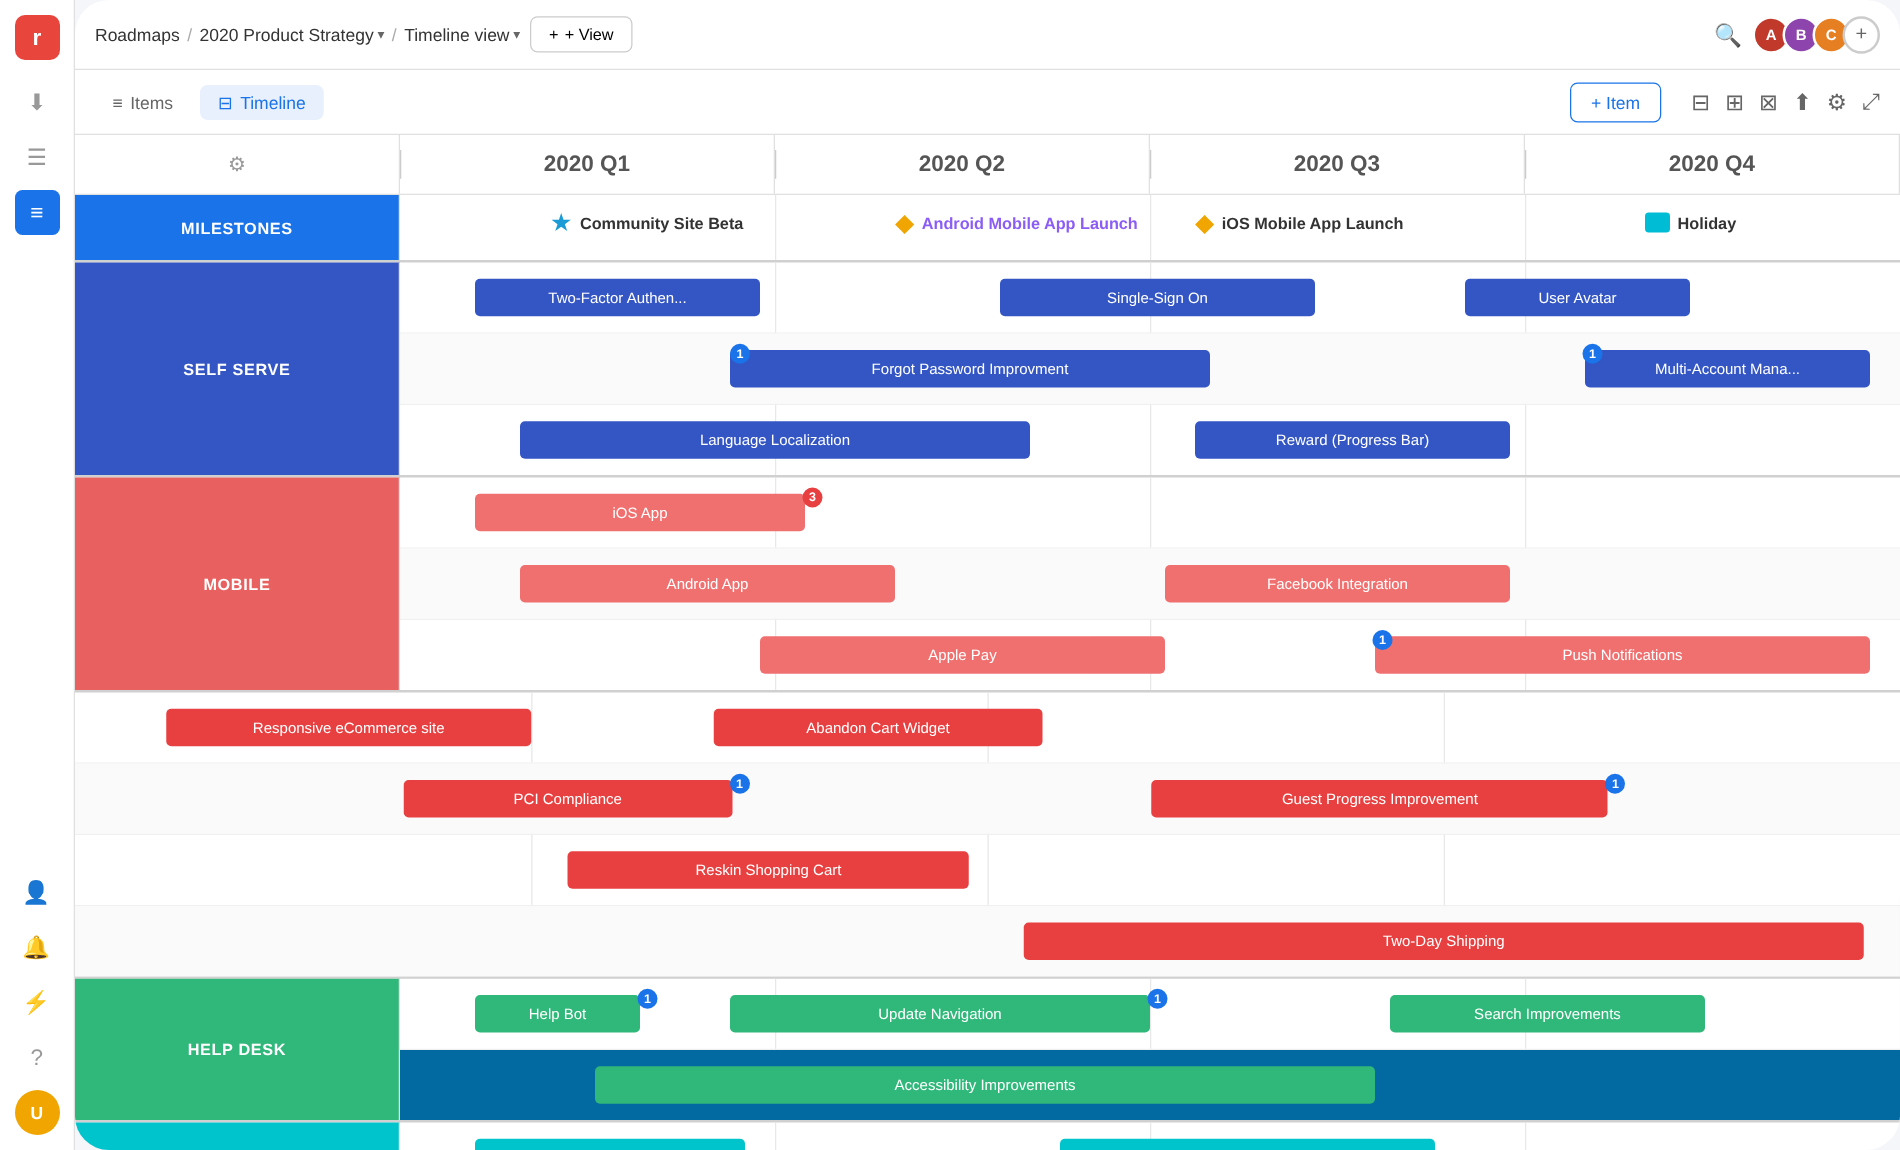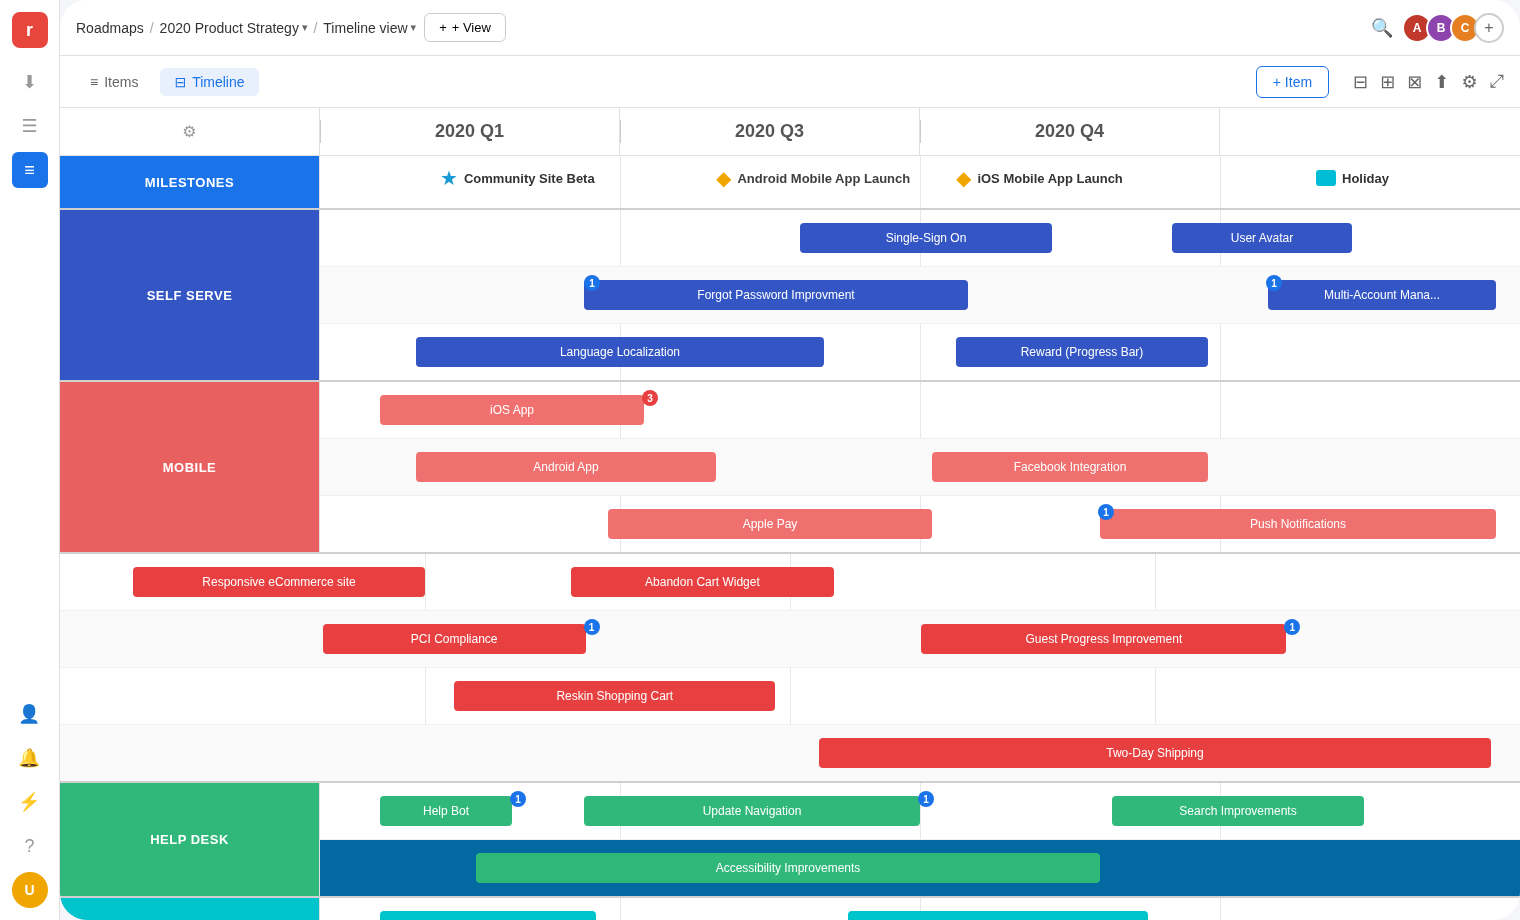--- a/index.html
+++ b/index.html
@@ -367,20 +367,21 @@
 
   <div class="timeline-container">
     <div class="timeline-inner">
 
       <div class="quarter-header">
         <div class="row-label-header">
           <span class="settings-icon">⚙</span>
         </div>
         <div class="quarters">
           <div class="quarter-cell">2020 Q1</div>
+          <div class="quarter-cell">2020 Q2</div>
           <div class="quarter-cell">2020 Q3</div>
           <div class="quarter-cell">2020 Q4</div>
         </div>
       </div>
 
       <div class="multi-row-group" style="border-bottom:2px solid #d0d0d0;">
         <div class="row-label milestones-label" style="min-height:52px;">
           <span>MILESTONES</span>
         </div>
         <div class="row-content" style="min-height:52px; position:relative;">
@@ -389,21 +390,21 @@
           <div class="vgrid" style="left:50%;"></div>
           <div class="vgrid" style="left:75%;"></div>
 
           <div class="milestone-marker" style="left:10%; top:10px;">
             <span class="milestone-star" style="color:#1a9bd6;">★</span>
             <span style="font-size:13px;font-weight:600;color:#333;">Community Site Beta</span>
           </div>
 
           <div class="milestone-marker" style="left:33%; top:10px;">
             <span class="milestone-diamond" style="color:#f0a500;">◆</span>
-            <span style="font-size:13px;font-weight:600;color:#404040;">Android Mobile App Launch</span>
+            <span style="font-size:13px;font-weight:600;color:#8b5cf6;">Android Mobile App Launch</span>
           </div>
 
           <div class="milestone-marker" style="left:53%; top:10px;">
             <span class="milestone-diamond" style="color:#f0a500;">◆</span>
             <span style="font-size:13px;font-weight:600;color:#333;">iOS Mobile App Launch</span>
           </div>
 
           <div class="milestone-marker" style="left:83%; top:14px;">
             <span class="milestone-rect" style="background:#00bcd4;"></span>
             <span style="font-size:13px;font-weight:600;color:#333;">Holiday</span>
@@ -412,20 +413,23 @@
       </div>
 
       <div class="multi-row-group" style="border-bottom:2px solid #d0d0d0;">
         <div class="row-label group-label-self">SELF SERVE</div>
         <div class="rows-stack">
           <div class="timeline-row" style="position:relative;min-height:56px;">
             <div class="vgrid" style="left:25%;"></div>
               <div class="vgrid" style="left:50%;"></div>
               <div class="vgrid" style="left:75%;"></div>
             <div class="row-content" style="position:relative;">
+              <div class="gantt-bar" style="background:#3456c4;left:5%;width:19%;">
+                  <span>Two-Factor Authen...</span>
+                </div>
               <div class="gantt-bar" style="background:#3456c4;left:40%;width:21%;">
                   <span>Single-Sign On</span>
                 </div>
               <div class="gantt-bar" style="background:#3456c4;left:71%;width:15%;">
                   <span>User Avatar</span>
                 </div>
             </div>
           </div>
           <div class="timeline-row" style="position:relative;min-height:56px;background:#fafafa;">
             <div class="vgrid" style="left:25%;"></div>

